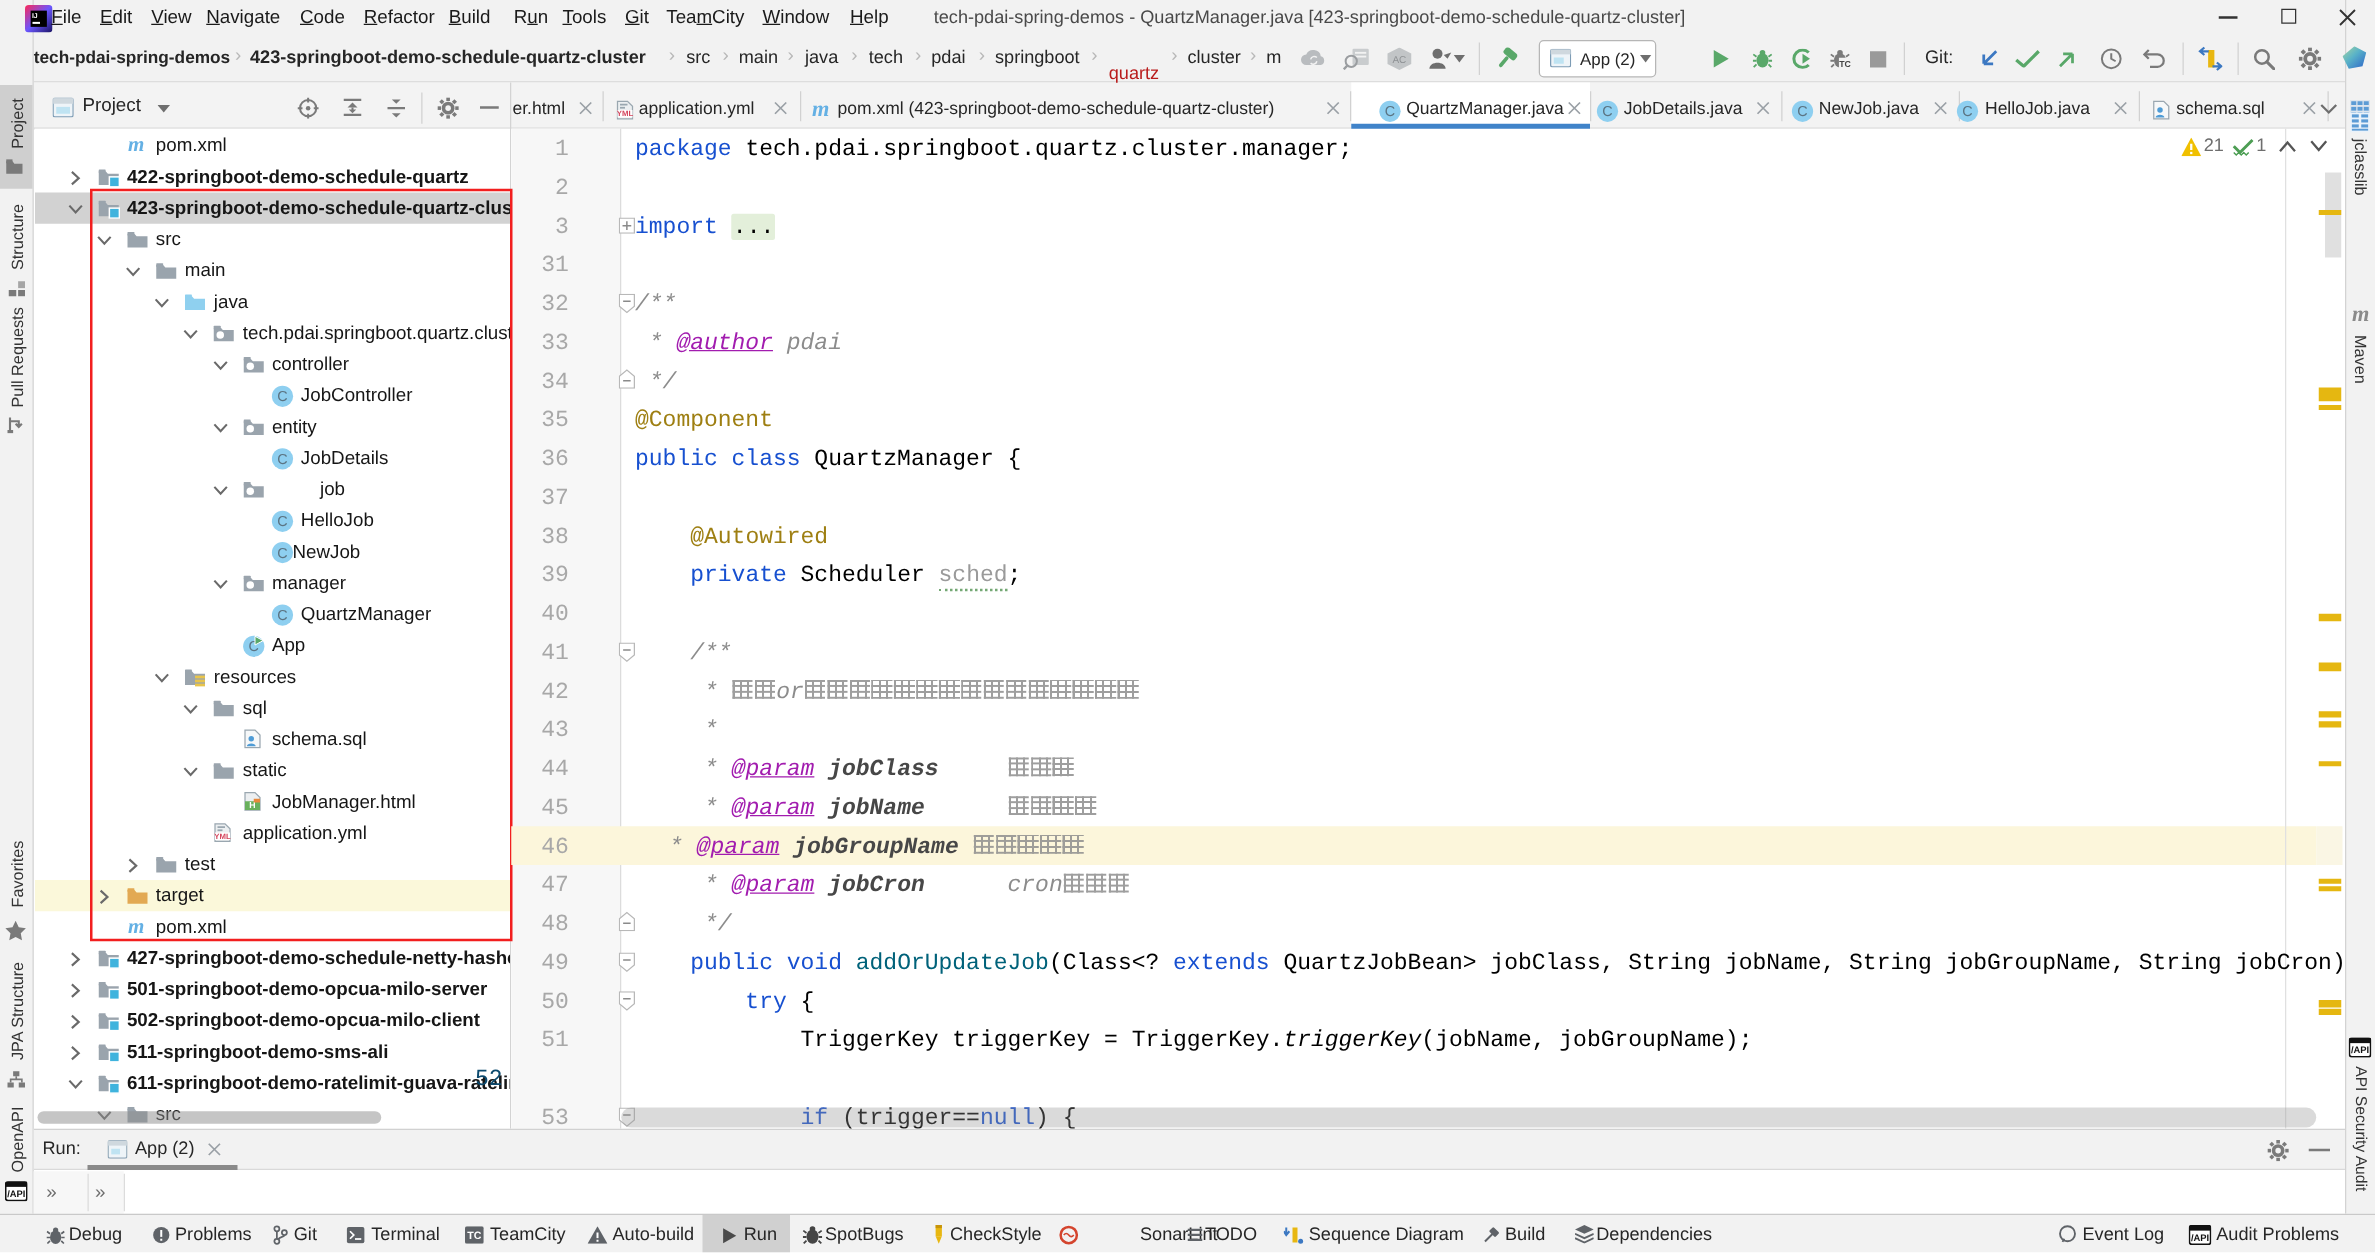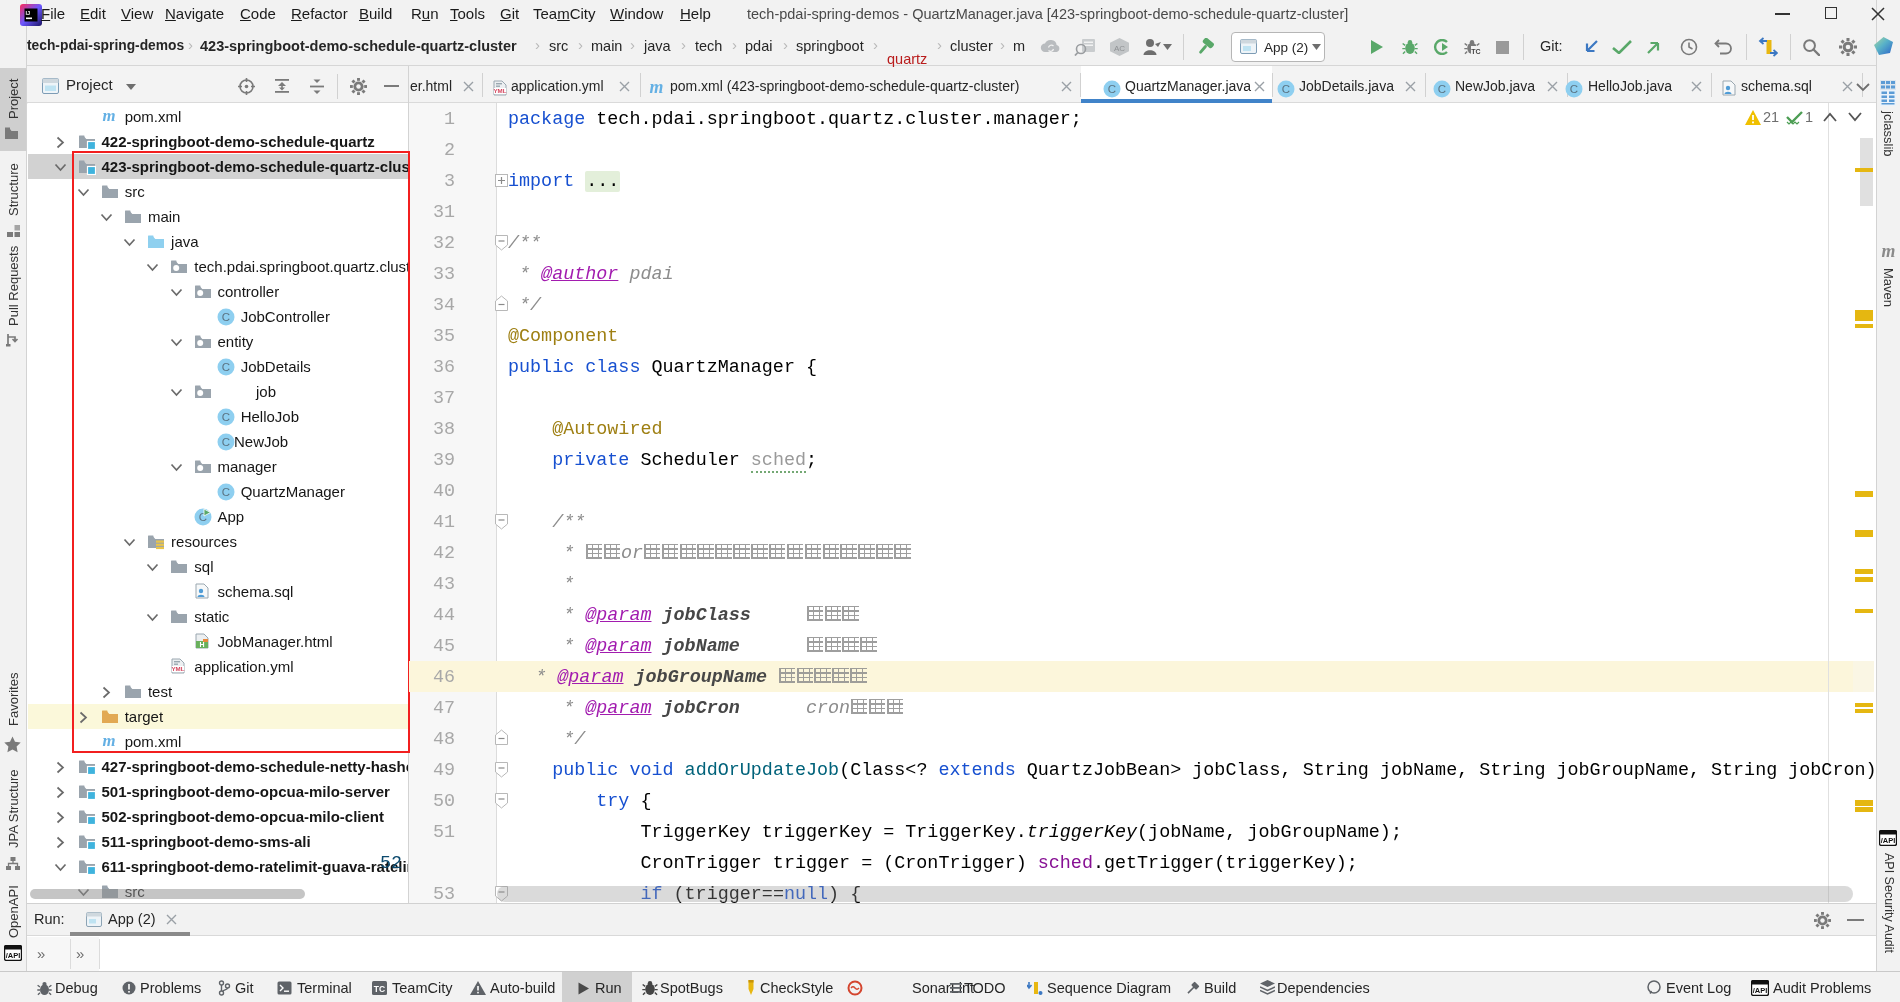--- a/index.html
+++ b/index.html
@@ -630,21 +630,20 @@
 <div class="abs mono" style="left:508.0px;top:537.5px">     <span class="doc">* <span class="cjk"></span><span class="cjk"></span>or<span class="cjk"></span><span class="cjk"></span><span class="cjk"></span><span class="cjk"></span><span class="cjk"></span><span class="cjk"></span><span class="cjk"></span><span class="cjk"></span><span class="cjk"></span><span class="cjk"></span><span class="cjk"></span><span class="cjk"></span><span class="cjk"></span><span class="cjk"></span><span class="cjk"></span></span></div>
 <div class="abs mono" style="left:508.0px;top:568.5px">     <span class="doc">*</span></div>
 <div class="abs mono" style="left:508.0px;top:599.5px">     <span class="doc">* <span class="doctag">@param</span> <span class="docparam">jobClass</span>     <span class="cjk"></span><span class="cjk"></span><span class="cjk"></span></span></div>
 <div class="abs mono" style="left:508.0px;top:630.5px">     <span class="doc">* <span class="doctag">@param</span> <span class="docparam">jobName</span>      <span class="cjk"></span><span class="cjk"></span><span class="cjk"></span><span class="cjk"></span></span></div>
 <div class="abs mono" style="left:480px;top:661.5px">     <span class="doc">* <span class="doctag">@param</span> <span class="docparam">jobGroupName</span> <span class="cjk"></span><span class="cjk"></span><span class="cjk"></span><span class="cjk"></span><span class="cjk"></span></span></div>
 <div class="abs mono" style="left:508.0px;top:692.5px">     <span class="doc">* <span class="doctag">@param</span> <span class="docparam">jobCron</span>      cron<span class="cjk"></span><span class="cjk"></span><span class="cjk"></span></span></div>
 <div class="abs mono" style="left:508.0px;top:723.5px">     <span class="doc">*/</span></div>
 <div class="abs mono" style="left:508.0px;top:754.5px;max-width:1368px;overflow:hidden">    <span class="kw">public void</span> <span class="mth">addOrUpdateJob</span>(Class&lt;? <span class="kw">extends</span> QuartzJobBean&gt; jobClass, String jobName, String jobGroupName, String jobCron) {</div>
 <div class="abs mono" style="left:508.0px;top:785.5px">        <span class="kw">try</span> {</div>
 <div class="abs mono" style="left:508.0px;top:816.5px">            TriggerKey triggerKey = TriggerKey.<span class="ital">triggerKey</span>(jobName, jobGroupName);</div>
-<div class="abs mono" style="left:508.0px;top:847.5px">            CronTrigger trigger = (CronTrigger) <span class="fld">sched</span>.getTrigger(triggerKey);</div>
 <div class="abs mono" style="left:508.0px;top:878.5px">            <span class="kw">if</span> (trigger==<span class="kw">null</span>) {</div>
 <svg class="abs" style="left:495px;top:174.0px" width="13" height="13" viewBox="0 0 13 13">
       <rect x="0.5" y="0.5" width="12" height="12" fill="#fff" stroke="#b8b8b8"></rect>
       <path d="M3 6.5 L10 6.5 M6.5 3 L6.5 10" stroke="#8a8a8a" stroke-width="1.2"></path>
     </svg>
 <svg class="abs" style="left:495px;top:235.0px" width="13" height="16" viewBox="0 0 13 16">
       <path d="M0.5 0.5 L12.5 0.5 L12.5 10 L6.5 15 L0.5 10 Z" fill="#fff" stroke="#b8b8b8"></path>
       <path d="M3.5 6 L9.5 6" stroke="#8a8a8a" stroke-width="1.2"></path>
     </svg>
 <svg class="abs" style="left:495px;top:295.0px" width="13" height="16" viewBox="0 0 13 16">

